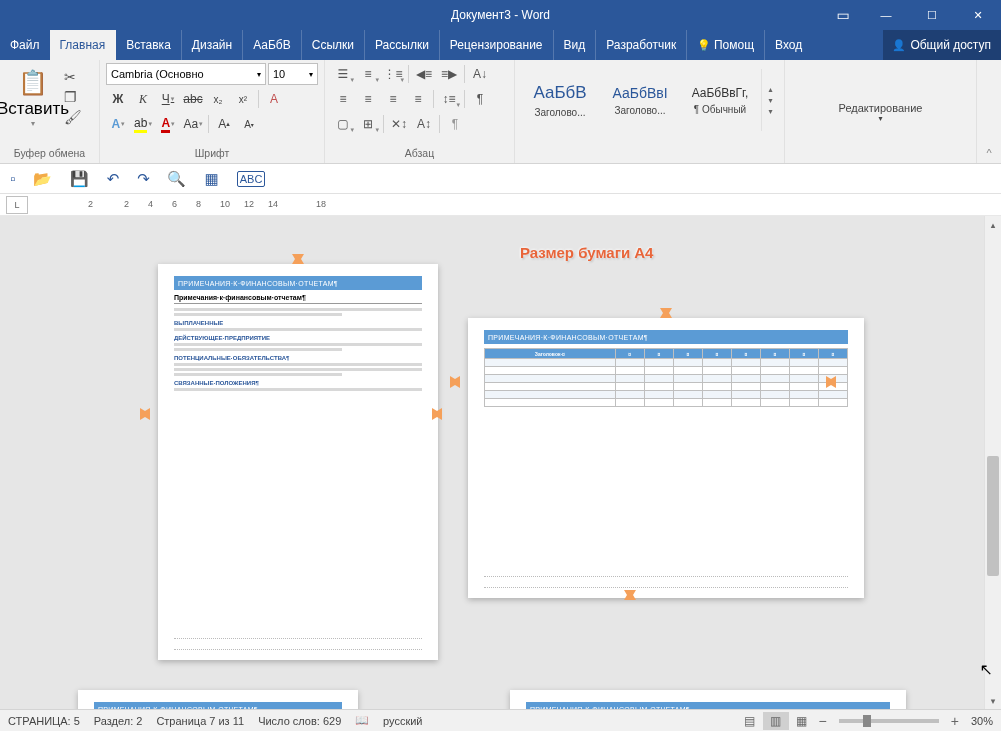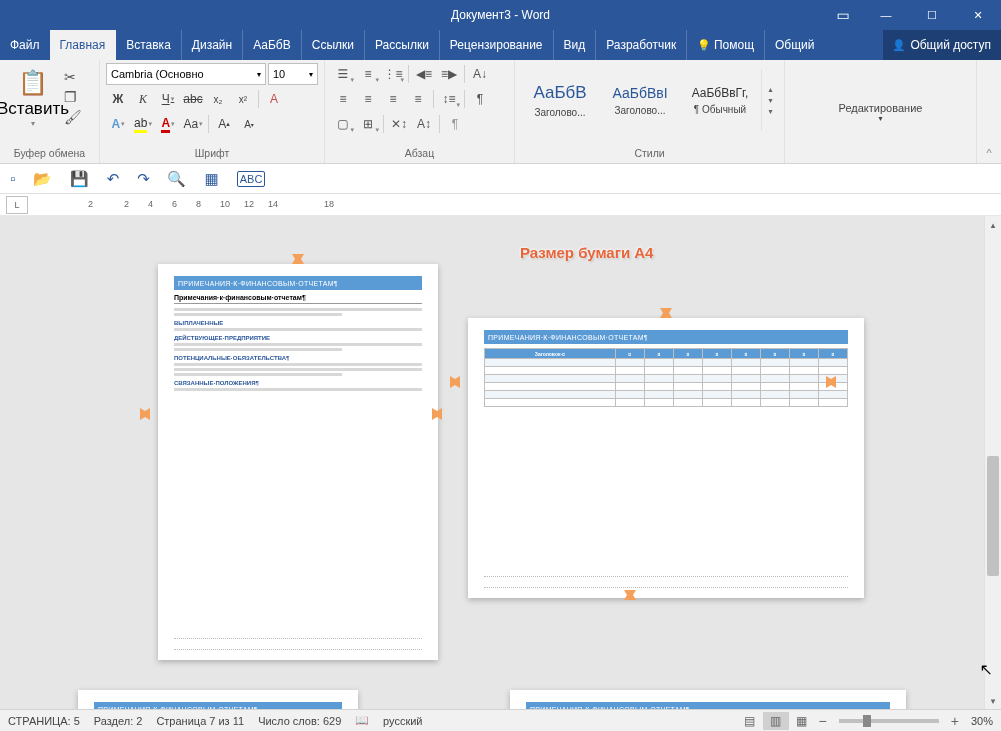--- a/index.html
+++ b/index.html
@@ -166,21 +166,21 @@
   <div class="tab active">Главная</div>
   <div class="tab">Вставка</div>
   <div class="tab">Дизайн</div>
   <div class="tab">АаБбВ</div>
   <div class="tab">Ссылки</div>
   <div class="tab">Рассылки</div>
   <div class="tab">Рецензирование</div>
   <div class="tab">Вид</div>
   <div class="tab">Разработчик</div>
   <div class="tab help">Помощ</div>
-  <div class="tab" style="border:none">Общий</div>
+  <div class="tab" style="border:none">Вход</div>
   <div class="tab share">Общий доступ</div>
 </div>
 
 <div class="ribbon">
 
   <div class="group clip">
     <div class="group-body">
       <div class="clip-big">
         <span class="paste-icon">📋</span>
         <span class="paste-lbl">Вставить</span>
@@ -301,21 +301,20 @@
           <div class="style-preview normal">АаБбВвГг,</div>
           <div class="style-name">¶ Обычный</div>
         </div>
         <div class="style-more">
           <span>▴</span>
             <span>▾</span>
             <span>▾</span>
         </div>
       </div>
     </div>
-    <div class="group-label">Стили</div>
   </div>
 
   <div class="group editg">
     <div class="edit-btn">
       <span>Редактирование</span>
       <span class="drop">▾</span>
     </div>
   </div>
 
   <div class="ribbon-collapse">^</div>
@@ -336,21 +335,21 @@
   <div class="ruler-left">L</div>
   <div class="ruler">
     <span class="tick" style="left:30px">2</span>
     <span class="tick" style="left:66px">2</span>
     <span class="tick" style="left:90px">4</span>
     <span class="tick" style="left:114px">6</span>
     <span class="tick" style="left:138px">8</span>
     <span class="tick" style="left:162px">10</span>
     <span class="tick" style="left:186px">12</span>
     <span class="tick" style="left:210px">14</span>
-    <span class="tick" style="left:266px">18</span>
+    <span class="tick" style="left:258px">18</span>
   </div>
 </div>
 
 <div class="canvas">
 
   <div class="callout paper">Размер бумаги А4</div>
   <div class="callout portrait-lbl" style="white-space:pre">Книжная
 ориентация листа</div>
   <div class="callout landscape-lbl" style="white-space:pre">Альбомная
 ориентация листа</div>

